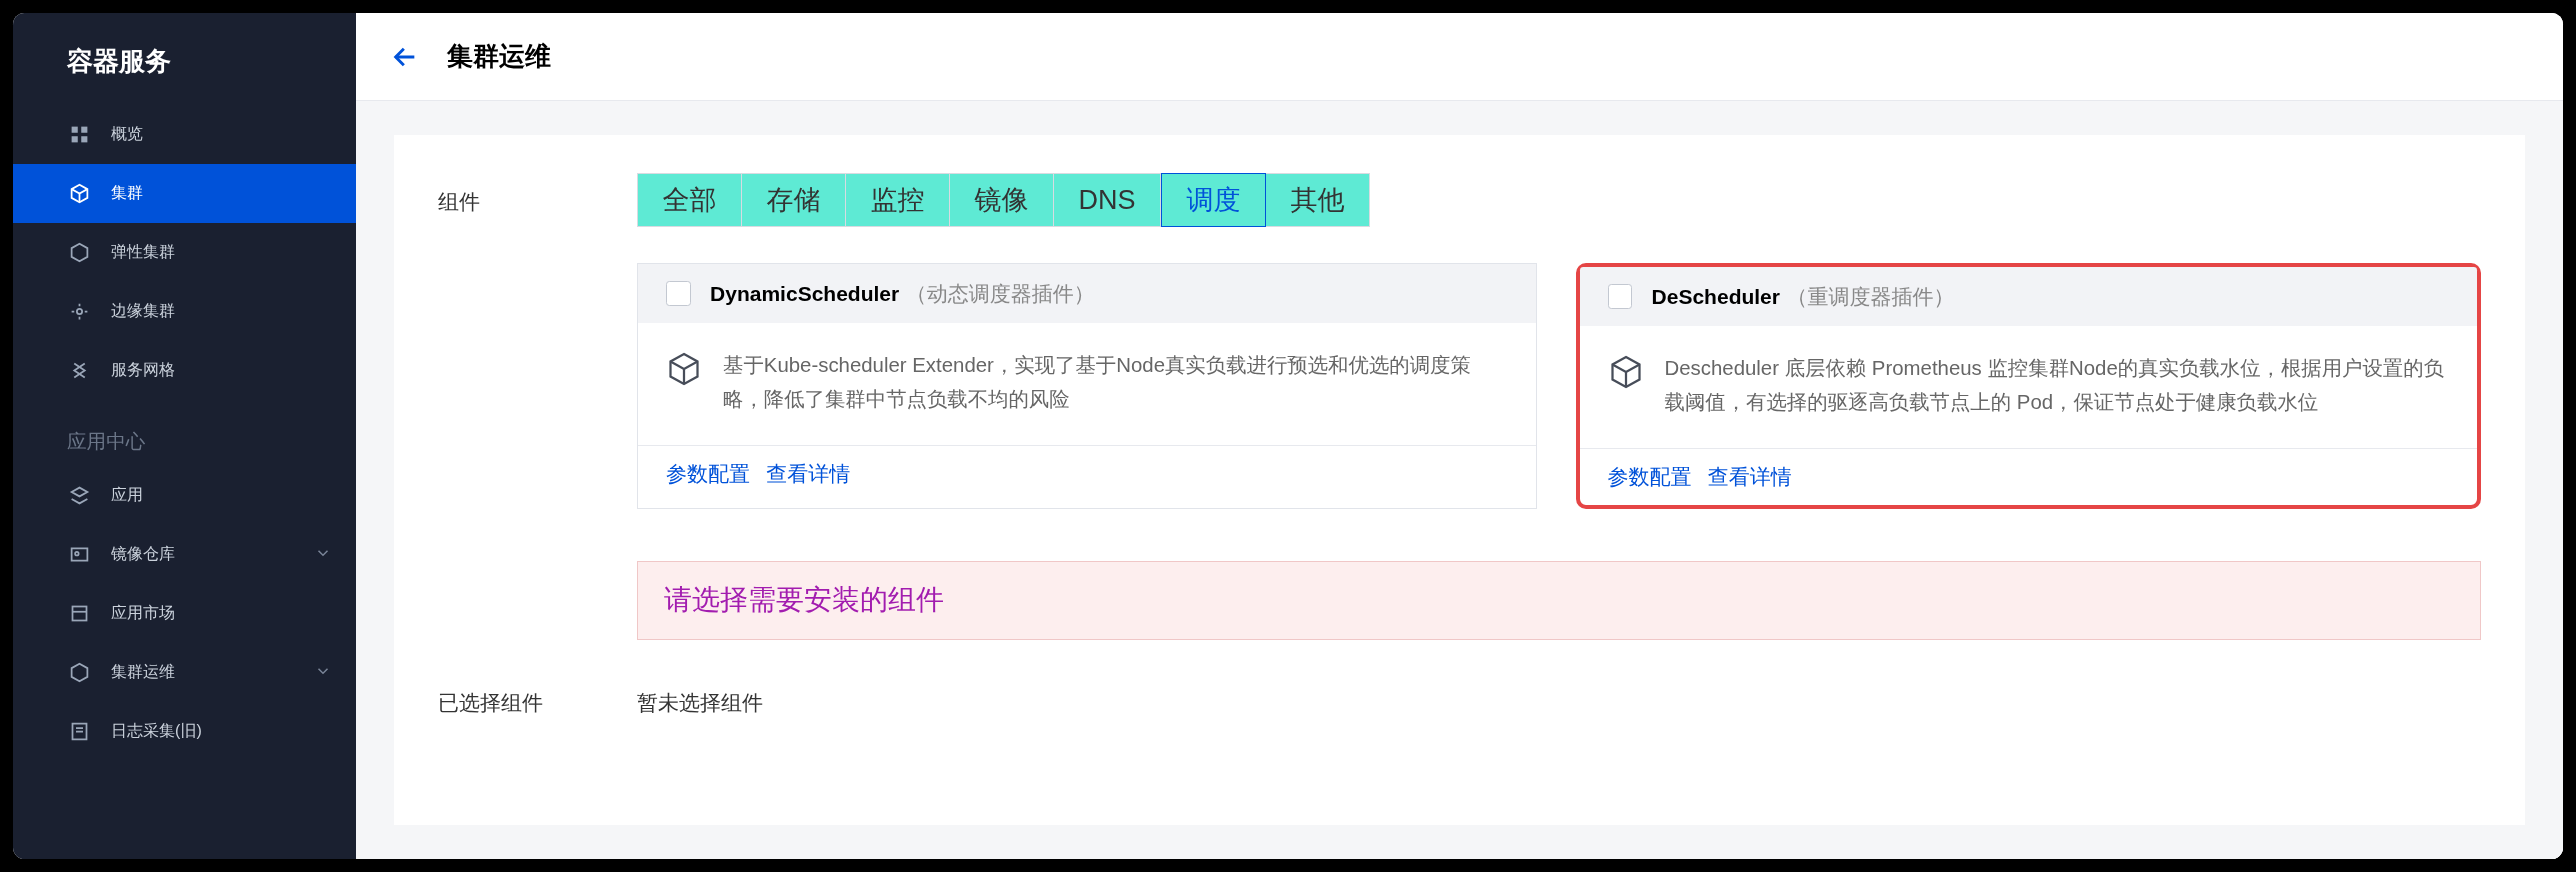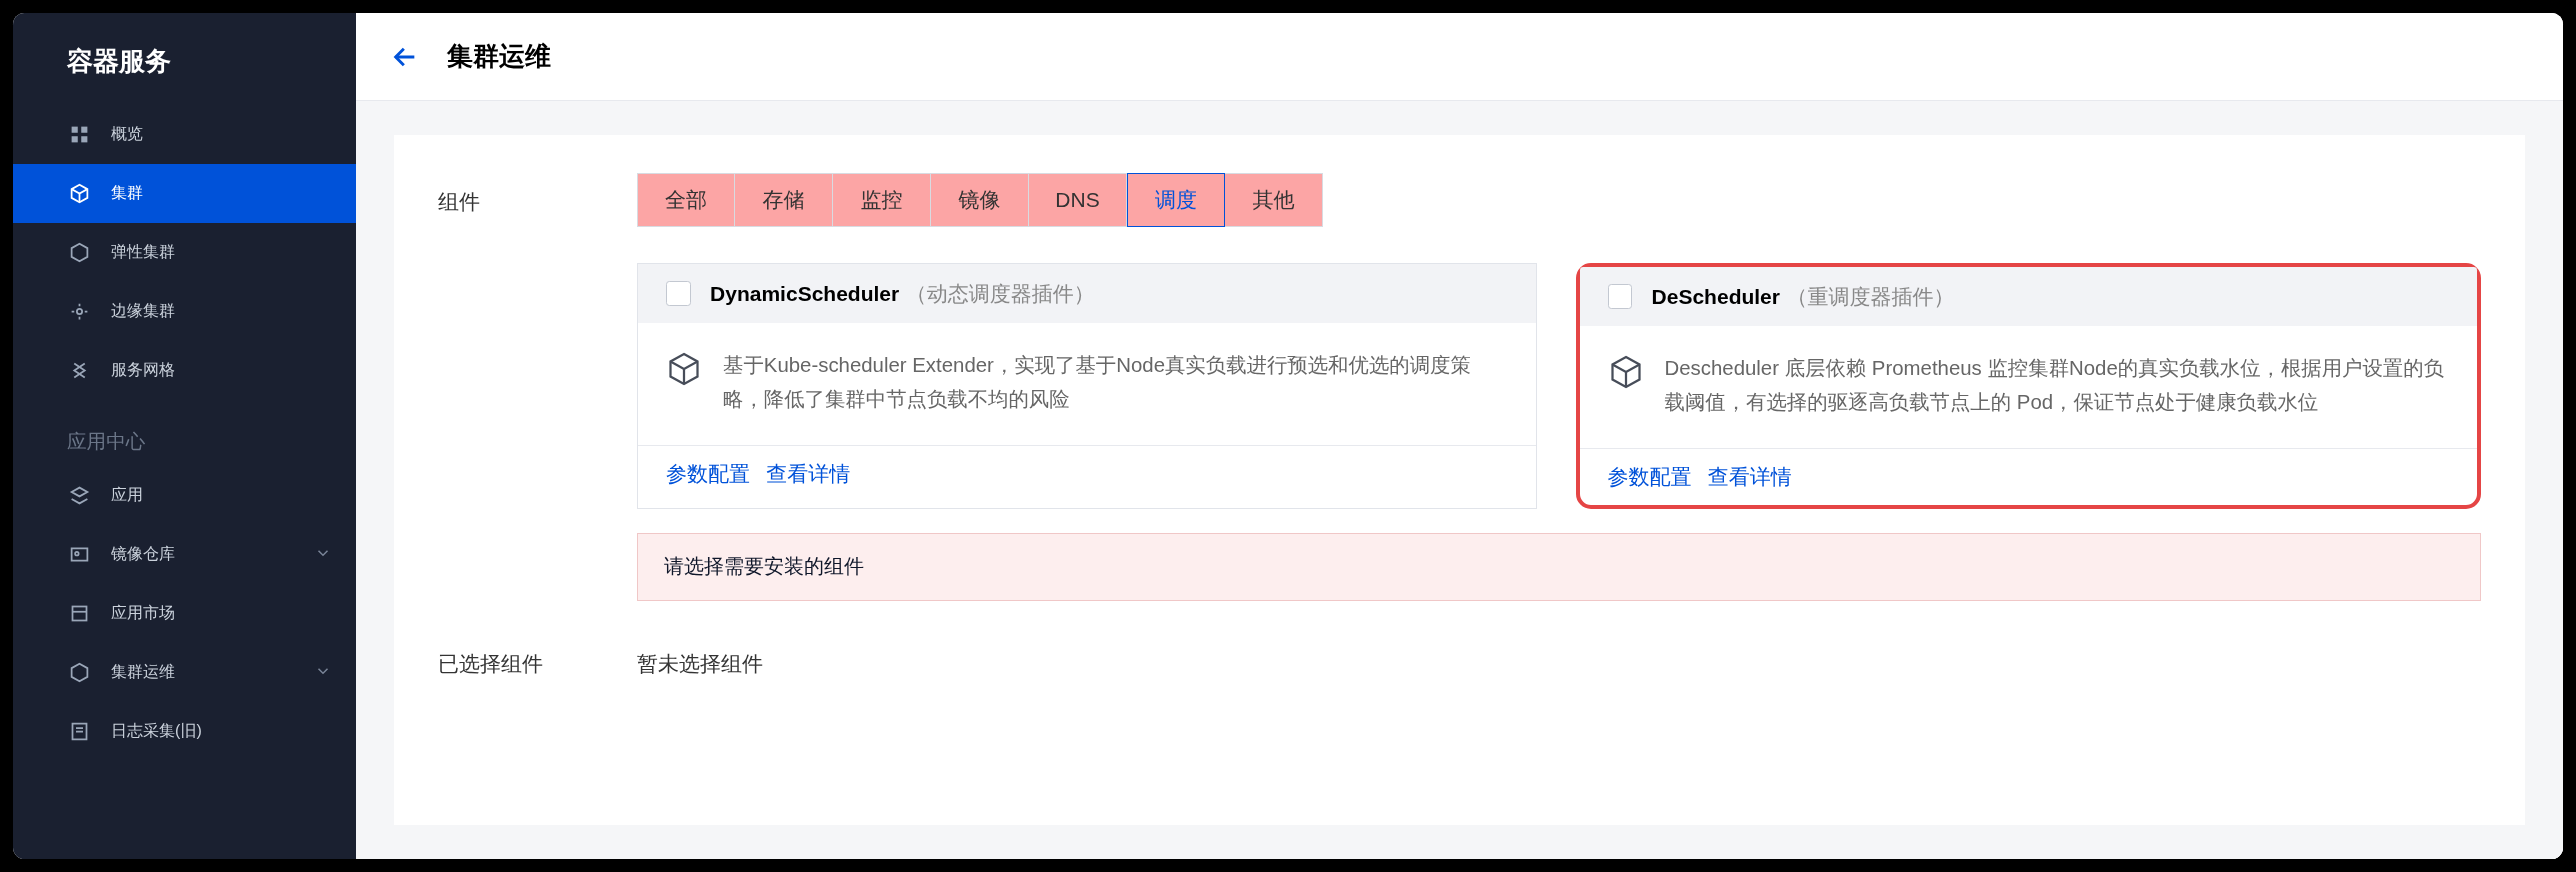--- a/index.html
+++ b/index.html
@@ -71,37 +71,37 @@
     }
     .form-row { display: flex; align-items: flex-start; }
     .form-label { width: 199px; font-size: 21px; color: #333; padding-top: 14.7px; }
     .form-body { flex: 1; min-width: 0; }
     .tab-row { display: flex; }
     .tab {
       min-width: 98px; height: 54px;
       padding: 0 24.5px;
       border: 0.8px solid #d8dbe1;
       display: inline-flex; align-items: center; justify-content: center;
-      font-size: 21px; color: #333;
+      font-size: 27px; color: #333;
       cursor: pointer;
-      background: #fca5a5;
+      background: #5eead4;
     }
     .tab + .tab { border-left: none; }
     .tab.active { border: 1.6px solid #0052d9; color: #0052d9; position: relative; z-index: 1; }
     .cards {
       display: flex; gap: 39px;
       margin-top: 36px;
     }
     .card {
       flex: 1;
       border: 0.8px solid #e1e4ea;
       background: #fff;
       min-width: 0;
     }
-    .card.highlight { border: 4.1px solid #e54545; border-radius: 15px; }
+    .card.highlight { border: 4.1px solid #e54545; border-radius: 10px; }
     .card-header {
       height: 59px;
       background: #f2f3f6;
       display: flex; align-items: center;
       padding: 0 28px;
     }
     .card.highlight .card-header { border-radius: 3.3px 3.3px 0 0; }
     .chk {
       width: 24.5px; height: 24.5px;
       border: 1.6px solid #c3c8d1;
@@ -131,26 +131,26 @@
     }
     .card-footer {
       height: 57px;
       border-top: 0.8px solid #e7e9ee;
       display: flex; align-items: center;
       padding: 0 28px;
       gap: 16.3px;
     }
     .card-link { font-size: 21px; color: #0052d9; cursor: pointer; }
     .error-bar {
-      margin-top: 24px;
+      margin-top: 52px;
       background: #fdeeee;
       border: 0.8px solid #f0c7c7;
       padding: 19.6px 26px;
-      font-size: 20px;
-      color: #0f172a;
+      font-size: 28px;
+      color: #a21caf;
     }
     .selected-row { display: flex; margin-top: 49px; }
     .selected-label { width: 199px; font-size: 21px; color: #333; }
     .selected-value { font-size: 21px; color: #333; text-align: center; }
   </style>
 </head>
 <body>
 
 <div class="outer-wrap">
   <div class="window">

